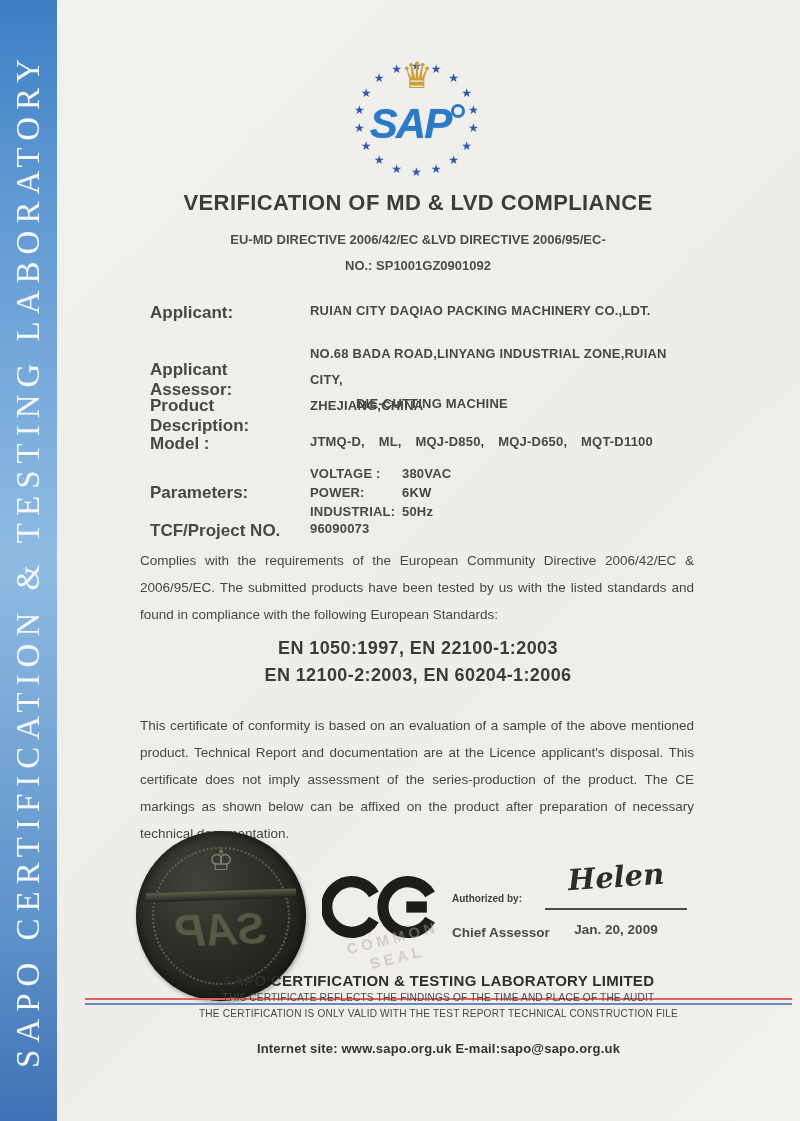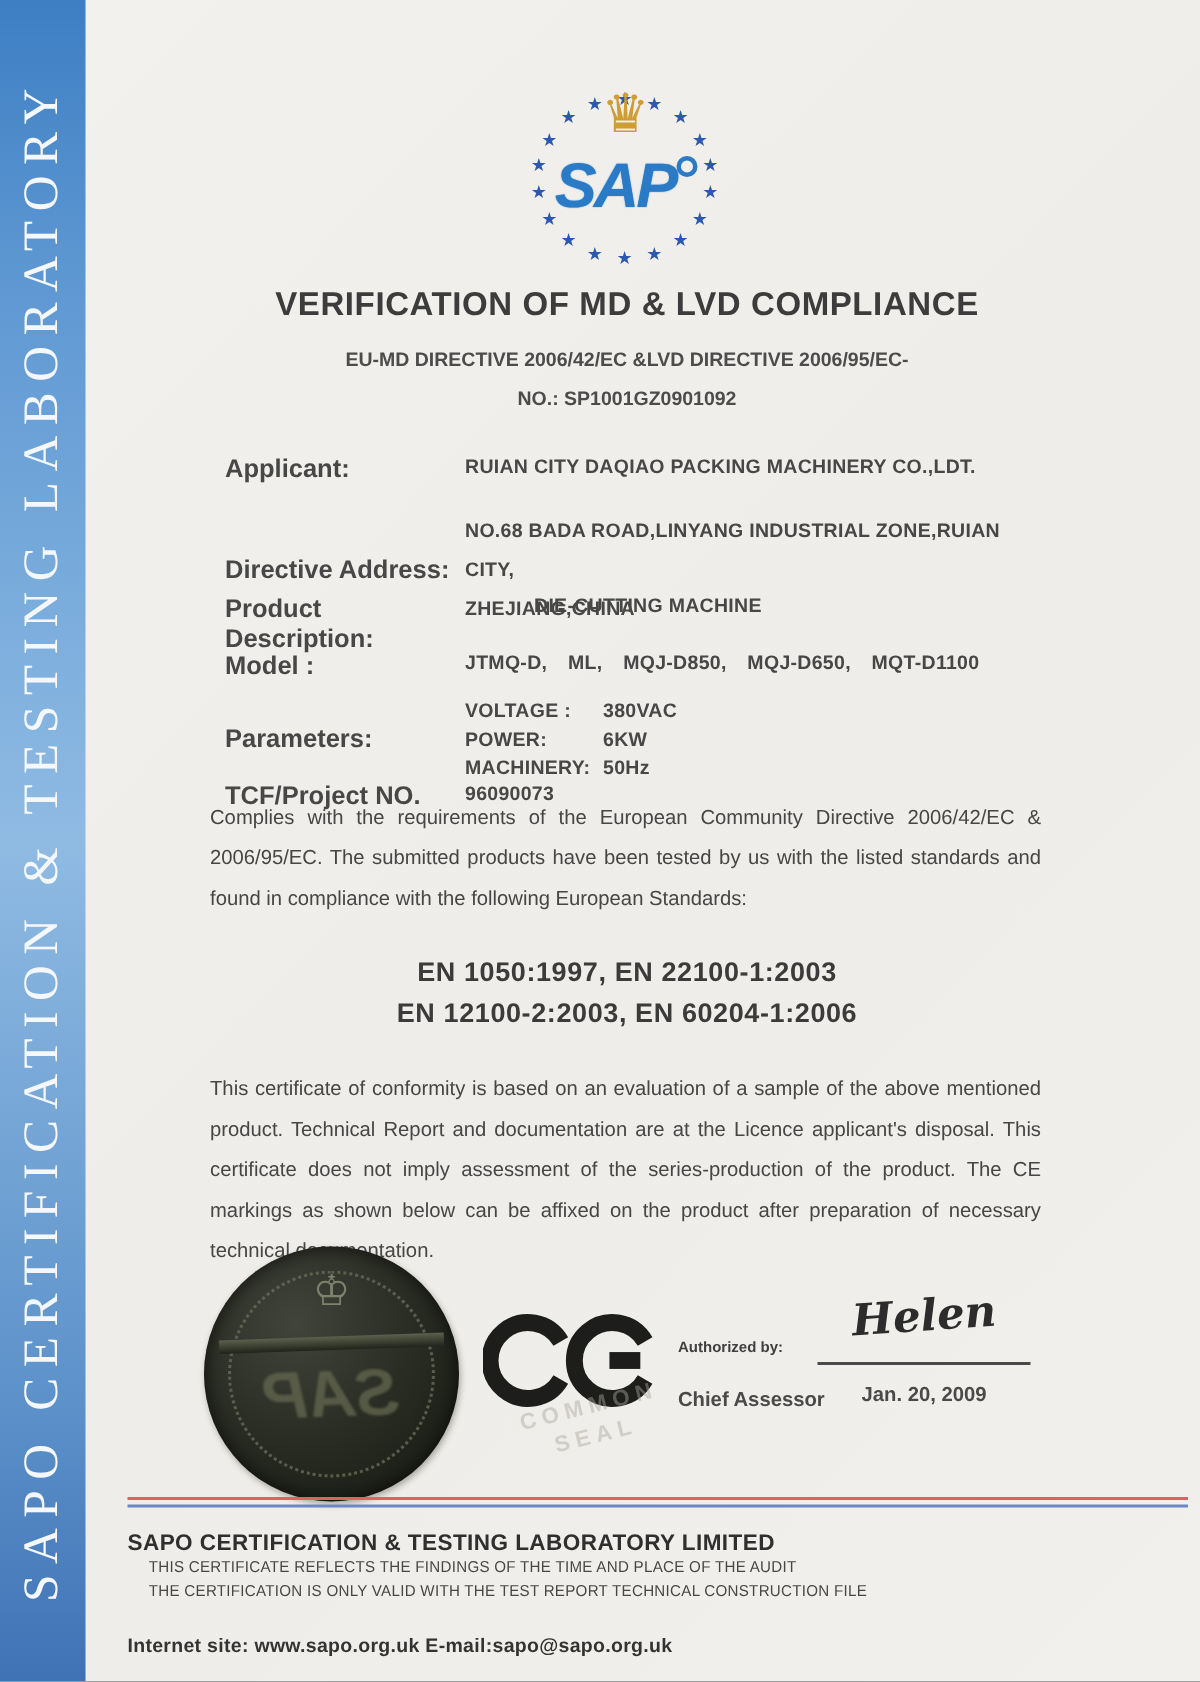--- a/index.html
+++ b/index.html
@@ -53,21 +53,21 @@
   .r-address .val div { line-height:26px; }
   .r-product   { top:396px;gap:46px; }
   .r-model     { top:434px; } .r-model .val { white-space:nowrap; word-spacing:10px; }
   .r-params    { top:464px; } .r-params .lbl { align-self:center; }
   .param-line { display:grid; grid-template-columns:92px 1fr; line-height:19px; }
   .r-tcf       { top:521px; }
 
   
   .para { position:absolute; left:140px; width:554px; font-size:13.5px; line-height:27px;
     color:#464646; text-align:justify; }
-  .para1 { top:531px; }
+  .para1 { top:547px; }
   .para2 { top:696px;margin-top:16px; }
   .std { position:absolute; left:140px; width:556px; text-align:center;
     font-size:18px; font-weight:bold; color:#3b3b3b; letter-spacing:0.4px; }
   .std1 { top:638px; } .std2 { top:665px; }
 
   
   .seal { position:absolute; left:136px; top:831px; width:170px; height:170px; border-radius:50%;
     background:radial-gradient(circle at 36% 30%, #41443a 0%, #2b2e24 45%, #141710 100%);
     box-shadow:inset 0 0 12px rgba(0,0,0,.7), 1px 2px 4px rgba(60,60,50,.4); }
   .seal-ring { position:absolute; left:16px; top:16px; right:16px; bottom:16px;
@@ -94,21 +94,21 @@
     font-size:13.5px; font-weight:bold; color:#4a4a4a; }
 
   
   .watermark { position:absolute; left:348px; top:928px; transform:rotate(-14deg);
     color:rgba(168,166,158,.45); font-weight:bold; letter-spacing:4px; text-align:center;
     font-size:15px; line-height:20px; }
 
   
   .rule-red  { position:absolute; left:85px; top:998px;  width:707px; height:2px; background:#df6160; }
   .rule-blue { position:absolute; left:85px; top:1003px; width:707px; height:2px; background:#6f86c4; }
-  .footer { position:absolute; left:85px; top:1020px; width:707px; }
+  .footer { position:absolute; left:85px; top:972px; width:707px; text-align:center; }
   .f-company { font-size:15px; font-weight:bold; color:#2f2f2f; letter-spacing:0.3px; }
   .f-note { font-size:10.5px; color:#474747; line-height:16px; letter-spacing:0.2px;
     transform:scaleX(0.96); transform-origin:center; }
   .f-contact { font-size:13px; font-weight:bold; color:#333; margin-top:20px; letter-spacing:0.2px; }
 </style>
 </head>
 <body>
 
 <div class="page">
 
@@ -144,21 +144,21 @@
   <div class="title">VERIFICATION OF MD &amp; LVD COMPLIANCE</div>
   <div class="sub1">EU-MD DIRECTIVE 2006/42/EC &amp;LVD DIRECTIVE 2006/95/EC-</div>
   <div class="sub2">NO.: SP1001GZ0901092</div>
 
   <div class="row r-applicant">
     <div class="lbl">Applicant:</div>
     <div class="val">RUIAN CITY DAQIAO PACKING MACHINERY CO.,LDT.</div>
   </div>
 
   <div class="row r-address">
-    <div class="lbl">Directive Address:</div>
+    <div class="lbl">Applicant Assessor:</div>
     <div class="val">
       <div>NO.68 BADA ROAD,LINYANG INDUSTRIAL ZONE,RUIAN CITY,</div>
       <div>ZHEJIANG,CHINA</div>
     </div>
   </div>
 
   <div class="row r-product">
     <div class="lbl">Product Description:</div>
     <div class="val">DIE-CUTTING MACHINE</div>
   </div>
@@ -173,21 +173,21 @@
     <div class="val">
       <div class="param-line">
         <span>VOLTAGE :</span>
         <span>380VAC</span>
       </div>
       <div class="param-line">
         <span>POWER:</span>
         <span>6KW</span>
       </div>
       <div class="param-line">
-        <span>MACHINERY:</span>
+        <span>INDUSTRIAL:</span>
         <span>50Hz</span>
       </div>
     </div>
   </div>
 
   <div class="row r-tcf">
     <div class="lbl">TCF/Project NO.</div>
     <div class="val">96090073</div>
   </div>
 

